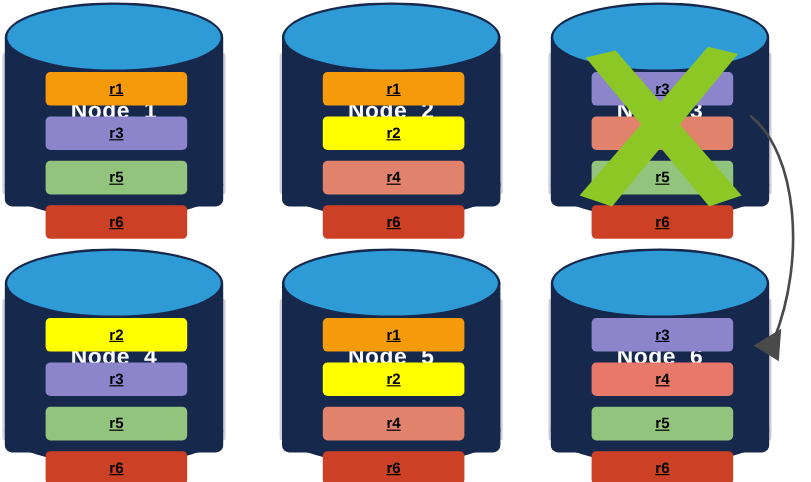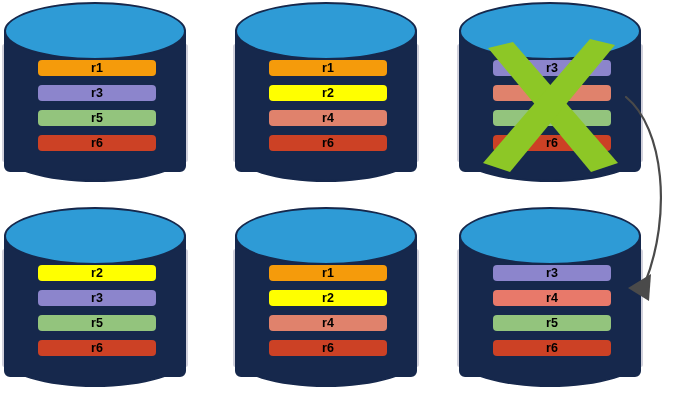--- a/index.html
+++ b/index.html
@@ -105,30 +105,31 @@
   
   .bars {
     position: absolute;
     left: 38px;
     top: 60px;
     width: 118px;
     z-index: 6;
   }
   .bar {
     position: relative;
-    height: 16px;
+    height: 28px;
     margin-bottom: 9px;
     border-radius: 4px;
     display: flex;
     align-items: center;
     justify-content: center;
     font-size: 12.5px;
     font-weight: bold;
     color: #000000;
     line-height: 1;
+    text-decoration: underline;
   }
   .bar:last-child { margin-bottom: 11px; }
 
   
   .fail-x {
     position: absolute;
     left: 0; top: 0;
     width: 190px;
     height: 186px;
     z-index: 8;

